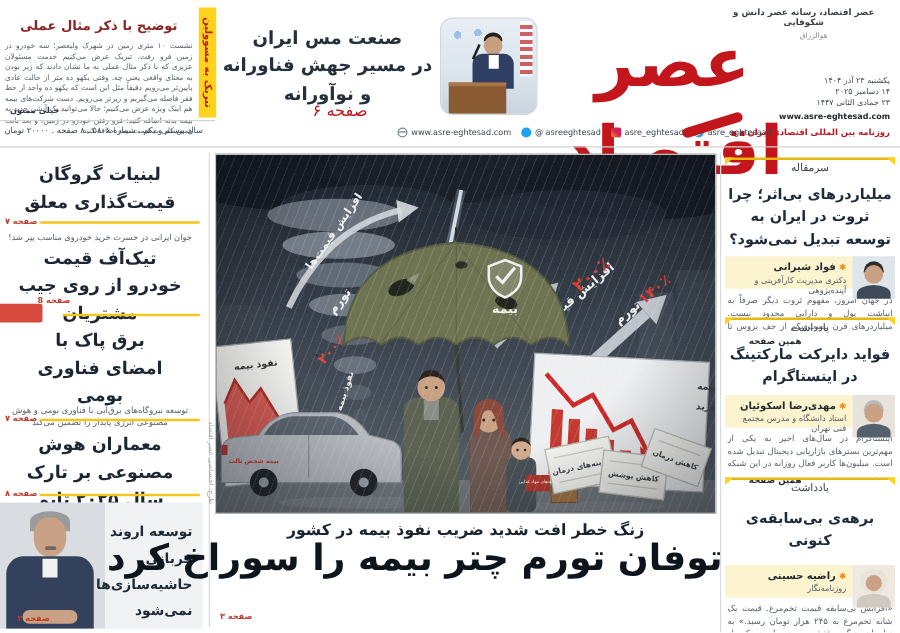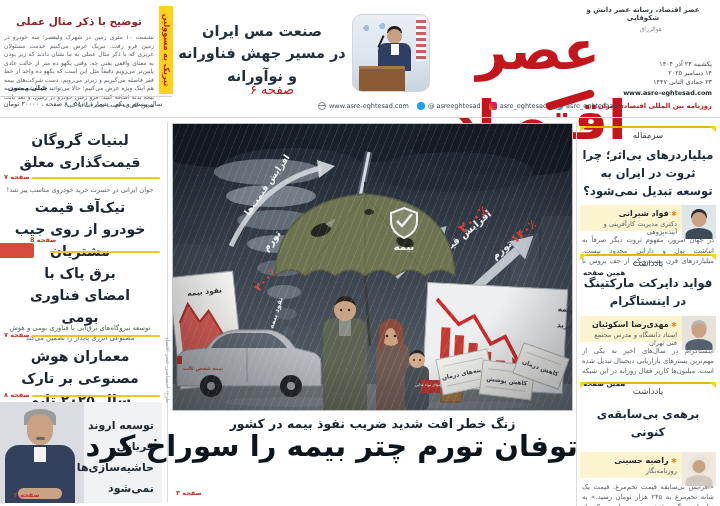--- a/index.html
+++ b/index.html
@@ -110,21 +110,21 @@
   .ap.p3{background:#efe9e2;}
   .ap.p3 .hair{width:22px;height:20px;border-radius:50%;background:#e8e4da;top:3px;}
   .ap.p3 .head{top:8px;width:13px;height:13px;}
   .ap.p3 .torso{background:#cfc9bf;}
   .name-box{flex:1;background:#fcf3cf;padding:4px 5px 0 3px;text-align:right;}
   .a-name{font-size:8px;font-weight:bold;color:#23282e;}
   .a-star{color:#e8891a;font-size:7px;}
   .a-role{font-size:6.6px;color:#5a6066;margin-top:2px;}
   .a-body{font-size:6.8px;color:#59616b;text-align:justify;direction:rtl;line-height:1.5;
       margin:4px 2px 2px 2px;max-height:32px;overflow:hidden;}
-  .a-more{font-size:7px;font-weight:bold;color:#23282e;text-align:left;margin:1px 3px;}
+  .a-more{font-size:7px;font-weight:bold;color:#23282e;text-align:left;margin:1px 19px;}
 
   svg text{font-family:"DejaVu Sans",sans-serif;}
 </style>
 </head>
 <body>
 
 <div class="page">
 
   <div class="abs humor-title rtl">توضیح با ذکر مثال عملی</div>
   <div class="abs humor-body rtl">نشست ۱۰ متری زمین در شهرک ولیعصر؛ سه خودرو در زمین فرو رفت. تبریک عرض می‌کنیم خدمت مسئولان عزیزی که با ذکر مثال عملی به ما نشان دادند که زیر بودن به معنای واقعی یعنی چه. وقتی یکهو ده متر از حالت عادی پایین‌تر می‌رویم دقیقاً مثل این است که یکهو ده واحد از خط فقر فاصله می‌گیریم و زیرتر می‌رویم. دست شرکت‌های بیمه هم اینک ویژه عرض می‌کنیم؛ حالا می‌توانید یک آپشن جدید به بیمه بدنه اضافه کنید: فرو رفتن خودرو در زمین، و بعد بابت همین کلی به قیمت بیمه اضافه کنید.</div>

